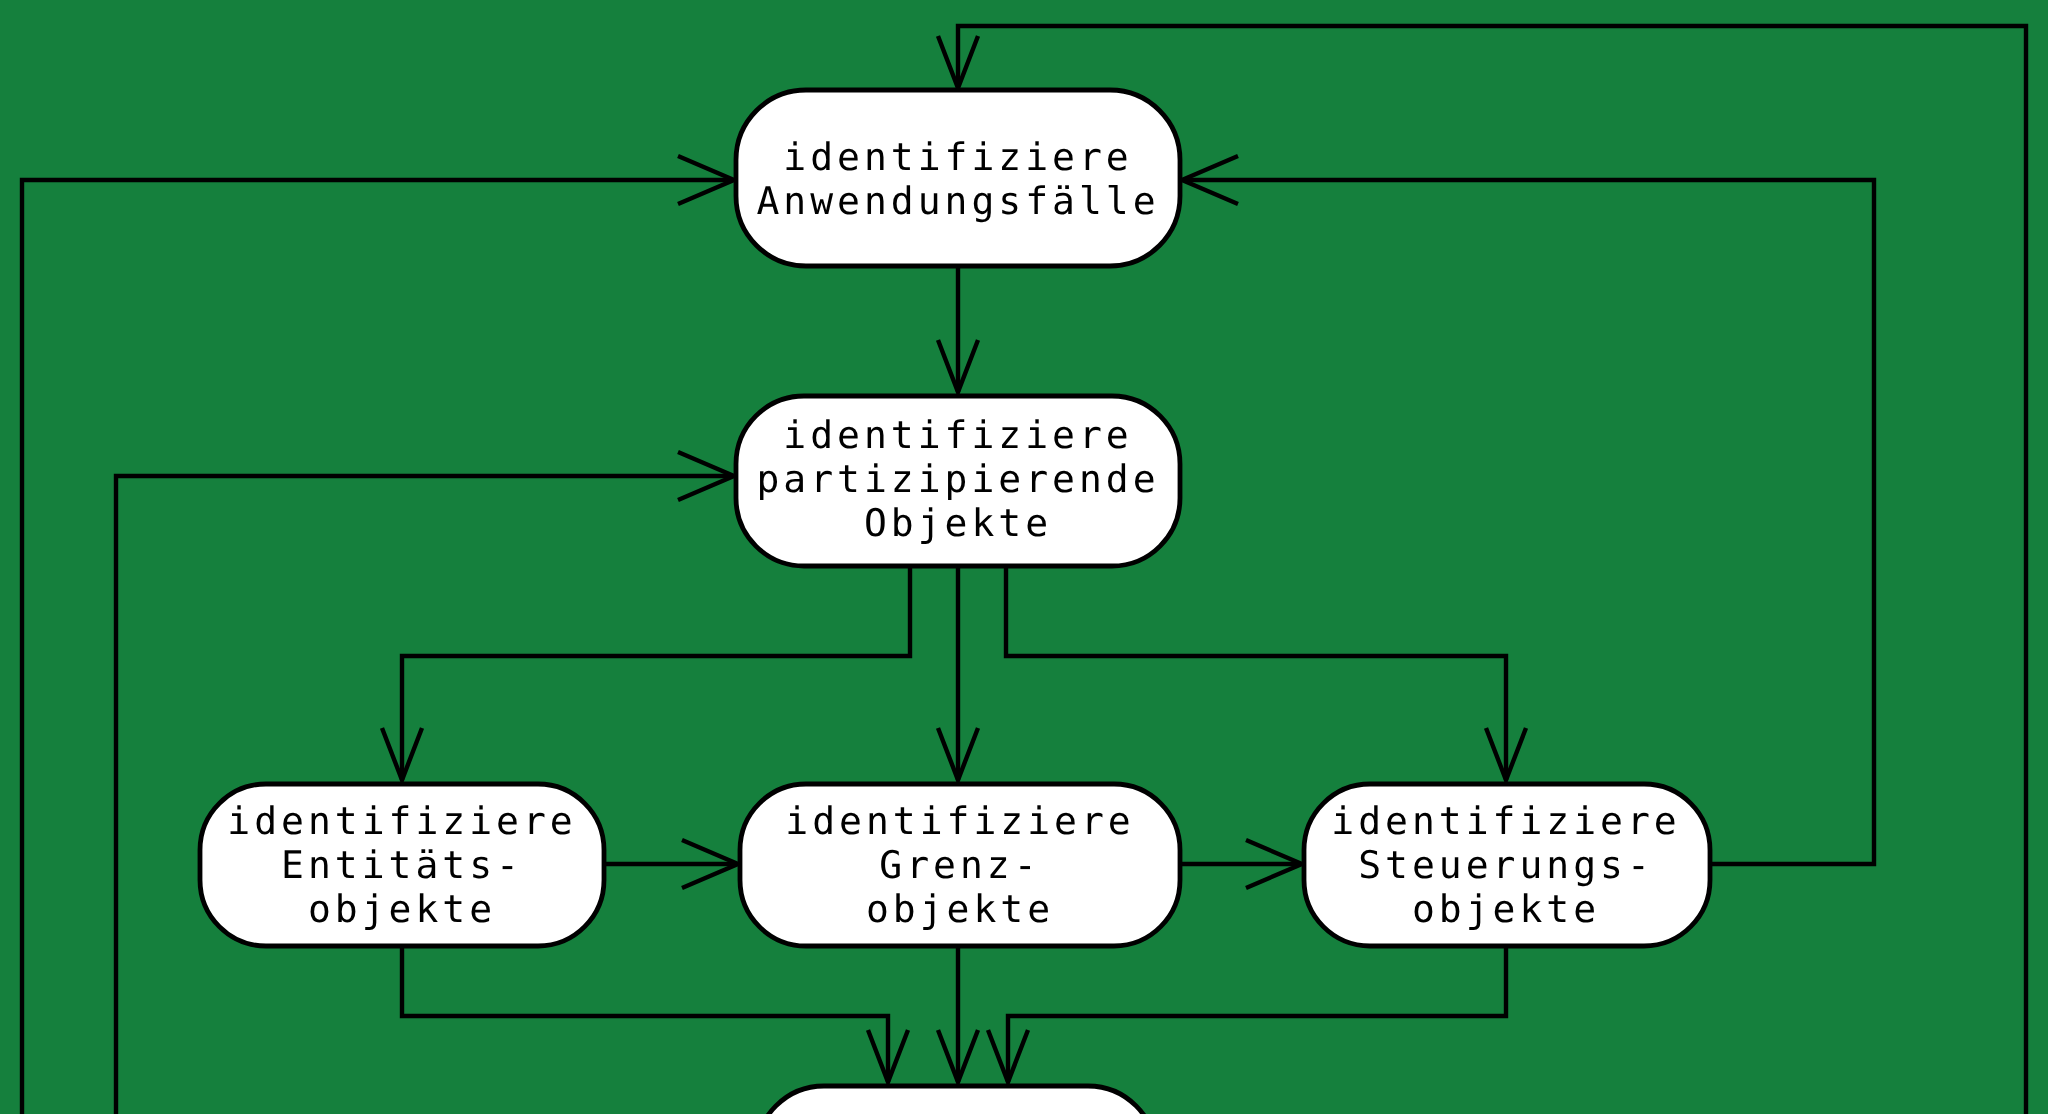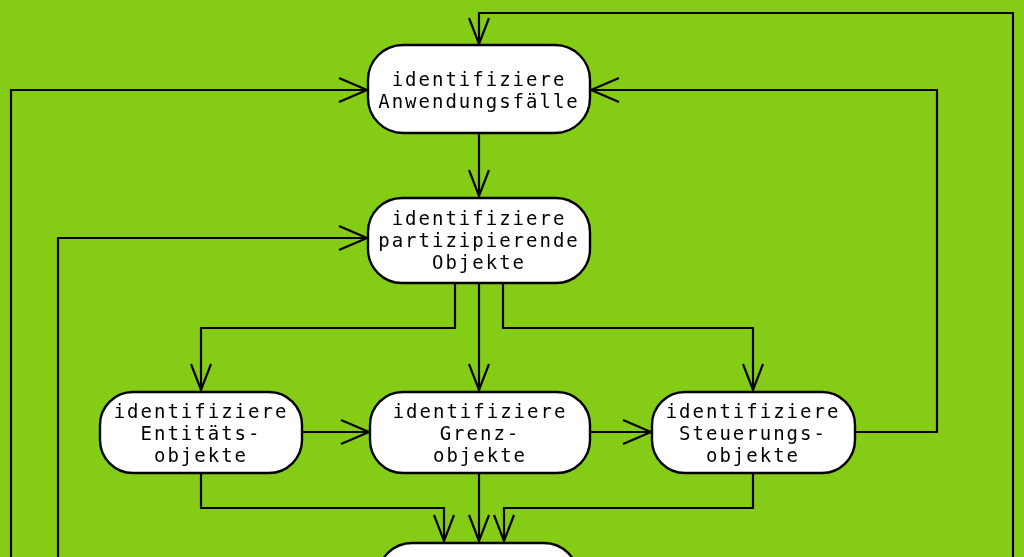--- a/index.html
+++ b/index.html
@@ -4,21 +4,21 @@
 <style>
   html, body {
     margin: 0;
     padding: 0;
     background: #ffffff;
   }
   .stage {
     position: relative;
     width: 1024px;
     height: 557px;
-    background: #84cc16;
+    background: #15803d;
     overflow: hidden;
   }
   svg { display: block; }
   .edge-line {
     fill: none;
     stroke: #000000;
     stroke-width: 2.2;
     stroke-linecap: butt;
     stroke-linejoin: miter;
   }

